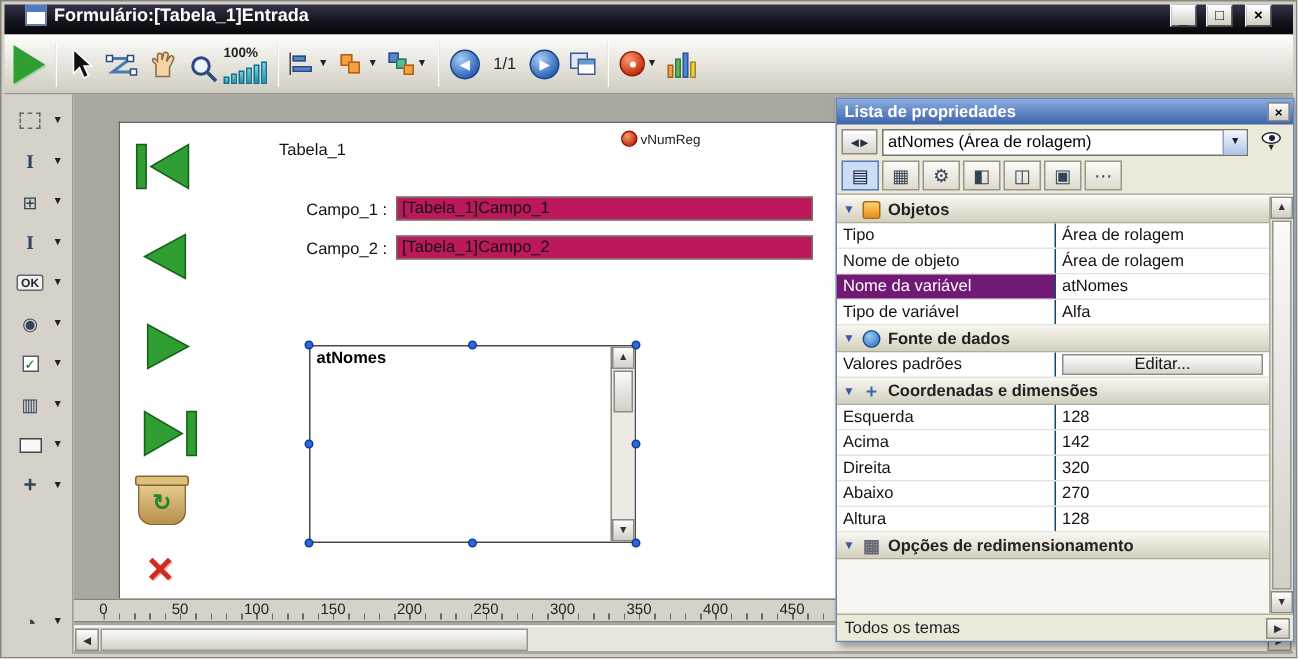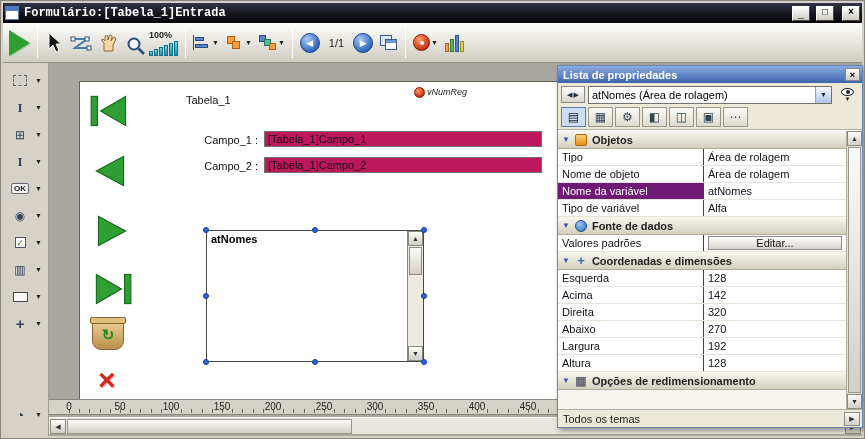--- a/index.html
+++ b/index.html
@@ -2,21 +2,21 @@
 <html><head>
 <meta charset="utf-8">
 <style>
   * { box-sizing: border-box; margin: 0; padding: 0; }
   body { font-family: "Liberation Sans", sans-serif; }
   .screen { position: relative; width: 865px; height: 439px; background:#d4d0c8; font-size:11px; overflow:hidden; border:1px solid #8a857a; }
 
   
   .titlebar { position:absolute; left:2px; top:2px; right:2px; height:20px;
     background:linear-gradient(180deg,#34344a 0%,#15151f 55%,#060609 100%);
-    display:flex; align-items:center; gap:5px; padding:0 2px;font-family:Liberation Mono, monospace; }
+    display:flex; align-items:flex-start; gap:5px; padding:0 14px; }
   .title-icon { width:14px; height:14px; background:#fff; border:1px solid #5a7ab0; position:relative; }
   .title-icon::before { content:''; position:absolute; left:0; top:0; right:0; height:4px; background:#4a7ac0; }
   .title-text { color:#fff; font-weight:bold; font-size:12px; flex:1; white-space:nowrap; }
   .win-btn { width:18px; height:15px; background:linear-gradient(#ffffff,#cfcbc4); border:1px solid #fff;
     border-right-color:#4a463e; border-bottom-color:#4a463e; display:flex; align-items:center; justify-content:center;
     font-size:10px; font-weight:bold; color:#000; margin-left:1px; line-height:1; }
   .win-btn.min span { transform:translateY(3px); }
 
   
   .toolbar { position:absolute; left:2px; top:22px; right:2px; height:40px;
@@ -64,21 +64,21 @@
   
   .form-area { position:absolute; left:48px; top:62px; right:2px; bottom:2px; background:#a9a8a0; overflow:hidden; }
   .canvas { position:absolute; left:30px; top:18px; right:0; height:318px; background:#fff; border-left:1px solid #63635b; border-top:1px solid #63635b; }
   .nav-svg { position:absolute; left:8px; }
   .trash { position:absolute; left:12px; top:238px; width:32px; height:30px; background:linear-gradient(#ecd096,#b8904a);
     border:1px solid #8a6530; border-radius:4px 4px 9px 9px; display:flex; align-items:center; justify-content:center; }
   .trash::before { content:''; position:absolute; top:-4px; left:-3px; right:-3px; height:5px; background:#dcc07c; border:1px solid #8a6530; border-radius:2px; }
   .trash span { color:#1f8a28; font-size:15px; font-weight:bold; }
   .red-x { position:absolute; left:18px; top:284px; font-size:30px; line-height:28px; font-weight:bold; color:#d22a20; text-shadow:1px 1px 0 #f0b0a8; }
   .tabela-label { position:absolute; left:106px; top:12px; font-size:11px; color:#111;text-align:center; }
-  .numreg { position:absolute; left:334px; top:5px; display:flex; align-items:flex-start; gap:2px;font-style:italic; }
+  .numreg { position:absolute; left:334px; top:5px; display:flex; align-items:center; gap:2px; }
   .numreg .badge { width:11px; height:11px; border-radius:50%; background:radial-gradient(circle at 35% 30%,#ff9a6a,#c22e10 75%); border:1px solid #8a1e00; }
   .numreg .nlabel { font-size:9px; color:#222; }
   .f-label { position:absolute; width:66px; text-align:right; font-size:11px; color:#111; }
   .f-input { position:absolute; left:184px; width:278px; height:16px; background:#be185d; border:1px solid #73736b;
     font-size:11px; display:flex; align-items:center; padding:0 3px; color:#111; }
   .scroll-area { position:absolute; left:126px; top:148px; width:218px; height:132px; background:#fff; border:1px solid #4a4a44; }
   .sa-label { position:absolute; left:4px; top:2px; font-weight:bold; font-size:11px; color:#000; }
   .sa-scrollbar { position:absolute; right:0; top:0; bottom:0; width:16px; background:#eceae2; border-left:1px solid #8a8a80; display:flex; flex-direction:column; }
   .sa-btn { height:15px; background:linear-gradient(#fdfdfb,#d2cec6); border:1px solid #8a8a80; font-size:7px; display:flex; align-items:center; justify-content:center; color:#333; }
   .sa-thumb { height:28px; margin:1px; background:linear-gradient(#fafaf8,#d4d0c8); border:1px solid #8a8a80; }
@@ -476,24 +476,20 @@
         </div>
         <div class="prow">
           <span class="plab">Direita</span>
           <span class="pval">320</span>
         </div>
         <div class="prow">
           <span class="plab">Abaixo</span>
           <span class="pval">270</span>
         </div>
         <div class="prow">
-          <span class="plab">Largura</span>
-          <span class="pval">192</span>
-        </div>
-        <div class="prow">
           <span class="plab">Altura</span>
           <span class="pval">128</span>
         </div>
 
         <div class="psec">
           <span class="psec-arrow">▼</span>
           <span class="sec-ic resize">▦</span>
           <span>Opções de redimensionamento</span>
         </div>
         <div class="p-fill"></div>

